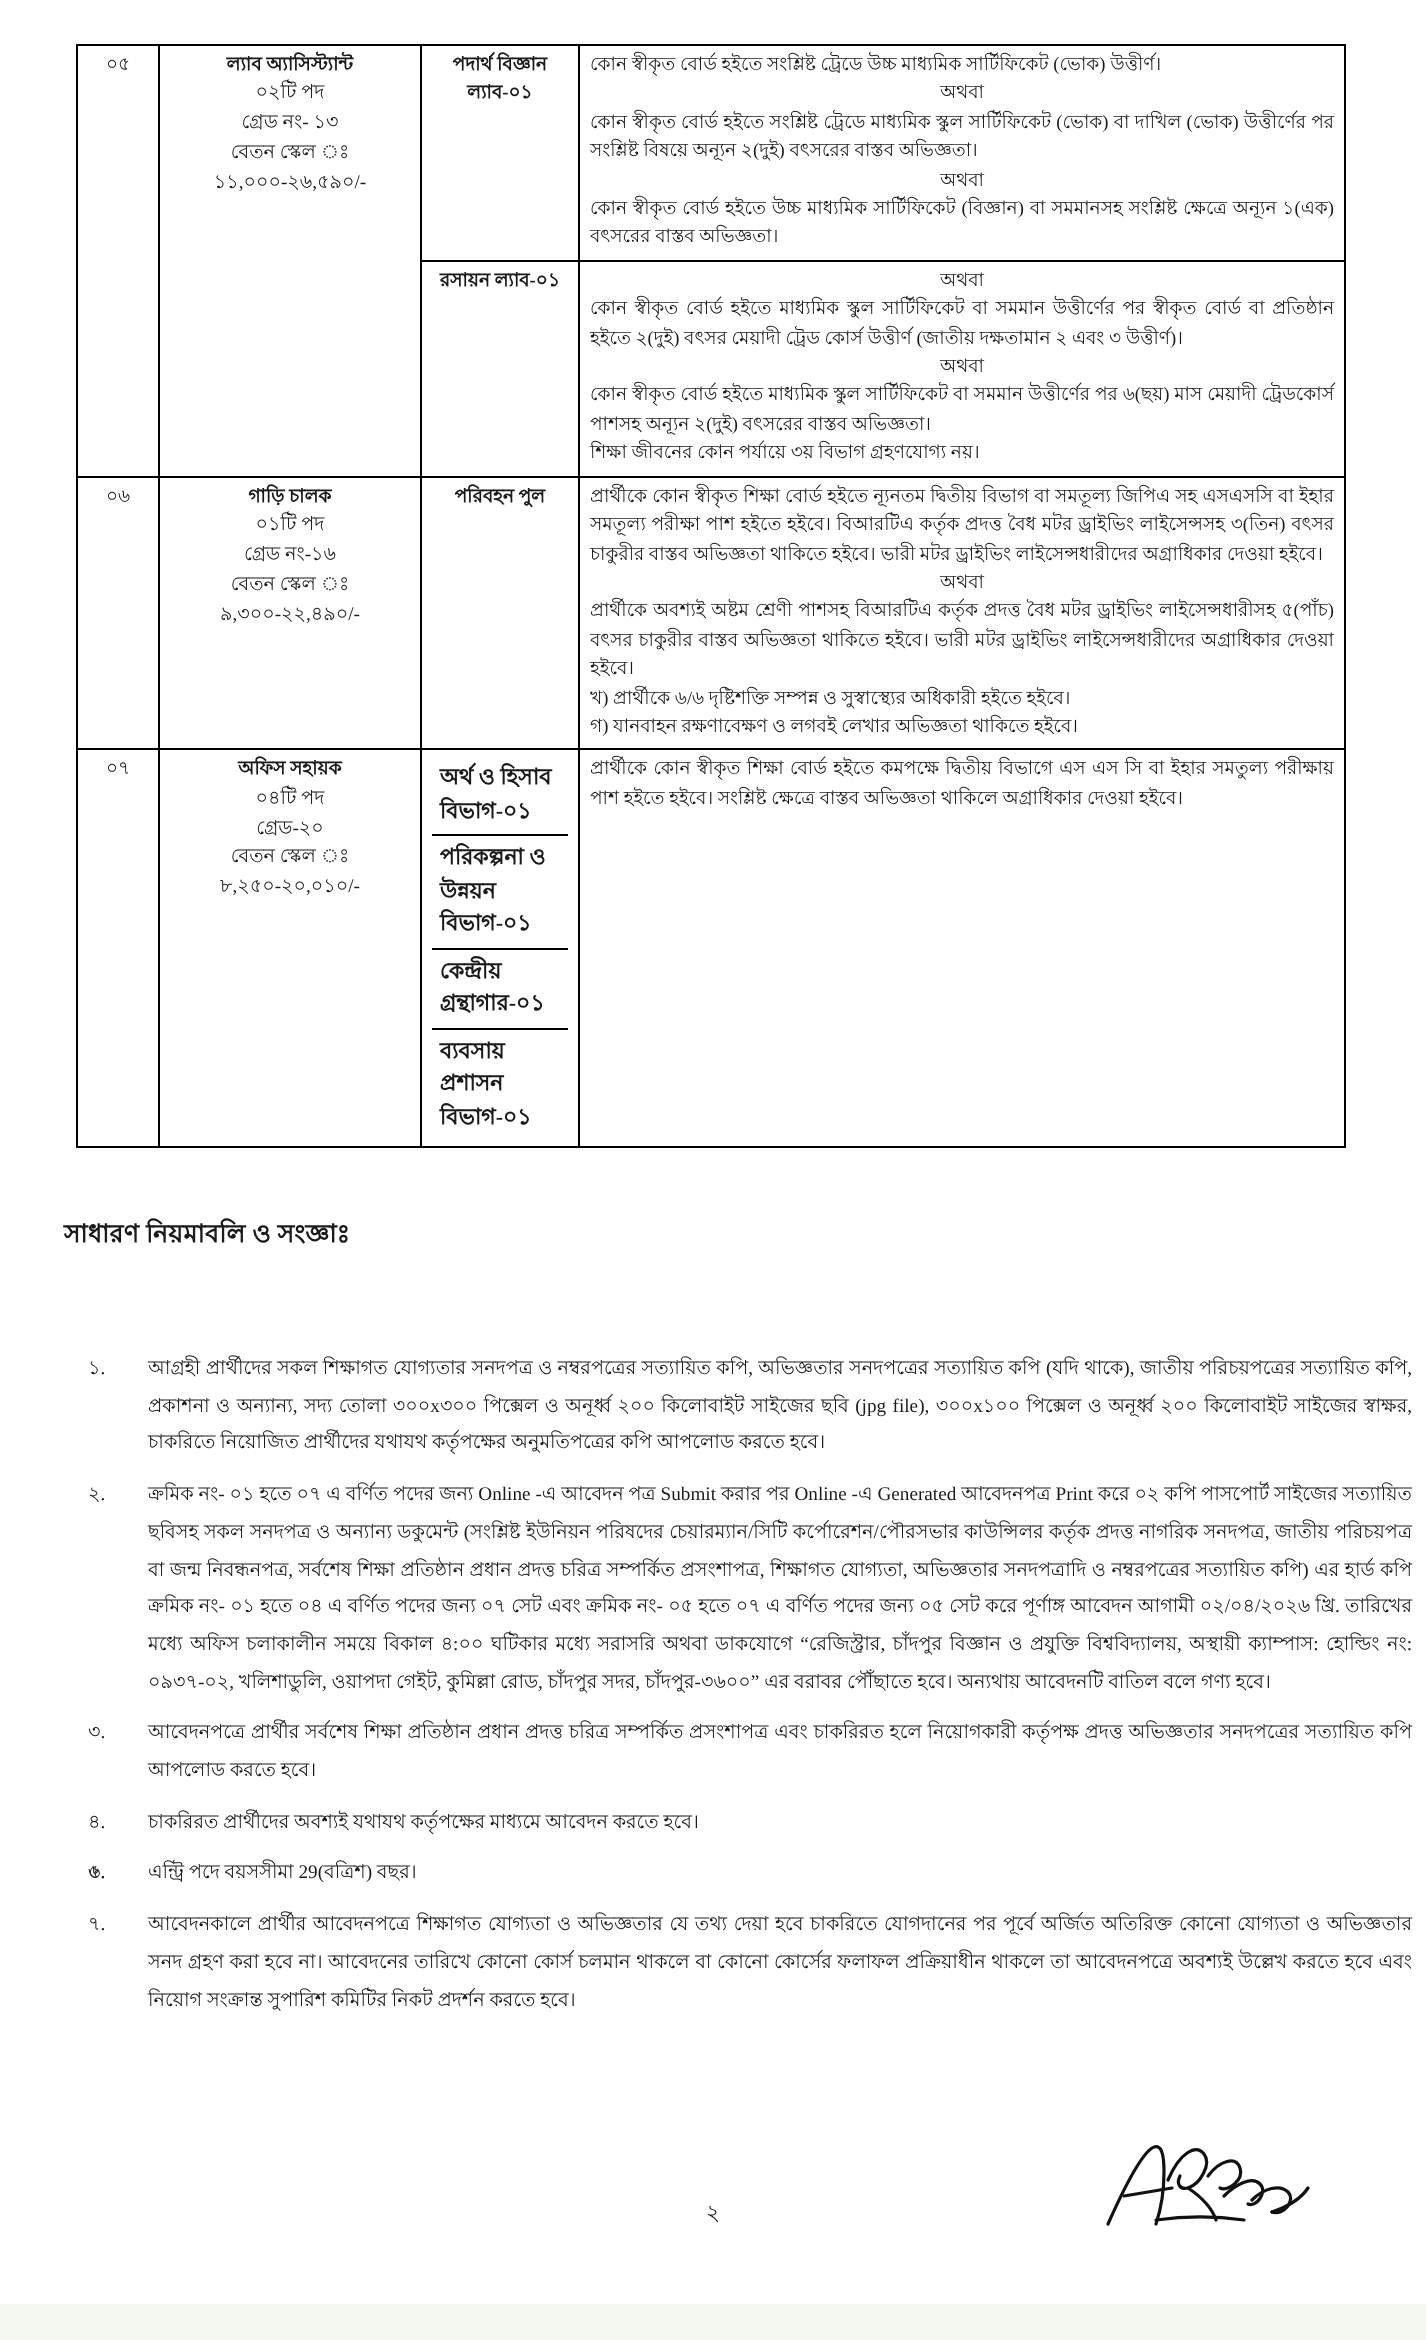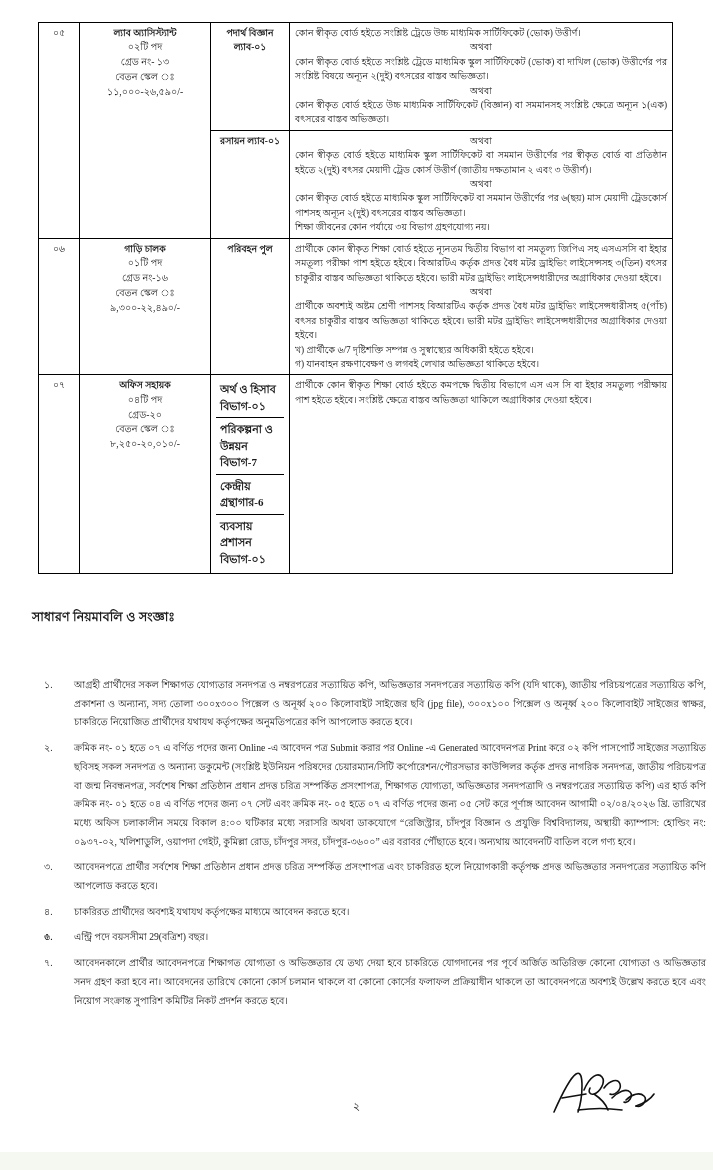--- a/index.html
+++ b/index.html
@@ -217,45 +217,45 @@
             <div class="sub">০১টি পদ</div>
             <div class="sub">গ্রেড নং-১৬</div>
             <div class="sub">বেতন স্কেল ঃ</div>
             <div class="sub">৯,৩০০-২২,৪৯০/-</div>
           </td>
           <td class="c-dept ctr">পরিবহন পুল</td>
           <td class="c-qual">
             <span class="qline">প্রার্থীকে কোন স্বীকৃত শিক্ষা বোর্ড হইতে ন্যূনতম দ্বিতীয় বিভাগ বা সমতূল্য জিপিএ সহ এসএসসি বা ইহার সমতূল্য পরীক্ষা পাশ হইতে হইবে। বিআরটিএ কর্তৃক প্রদত্ত বৈধ মটর ড্রাইভিং লাইসেন্সসহ ৩(তিন) বৎসর চাকুরীর বাস্তব অভিজ্ঞতা থাকিতে হইবে। ভারী মটর ড্রাইভিং লাইসেন্সধারীদের অগ্রাধিকার দেওয়া হইবে।</span>
             <span class="orbar">অথবা</span>
             <span class="qline">প্রার্থীকে অবশ্যই অষ্টম শ্রেণী পাশসহ বিআরটিএ কর্তৃক প্রদত্ত বৈধ মটর ড্রাইভিং লাইসেন্সধারীসহ ৫(পাঁচ) বৎসর চাকুরীর বাস্তব অভিজ্ঞতা থাকিতে হইবে। ভারী মটর ড্রাইভিং লাইসেন্সধারীদের অগ্রাধিকার দেওয়া হইবে।</span>
-            <span class="qline nowrapline">খ) প্রার্থীকে ৬/7 দৃষ্টিশক্তি সম্পন্ন ও সুস্বাস্থ্যের অধিকারী হইতে হইবে।</span>
+            <span class="qline nowrapline">খ) প্রার্থীকে ৬/৬ দৃষ্টিশক্তি সম্পন্ন ও সুস্বাস্থ্যের অধিকারী হইতে হইবে।</span>
             <span class="qline nowrapline">গ) যানবাহন রক্ষণাবেক্ষণ ও লগবই লেখার অভিজ্ঞতা থাকিতে হইবে।</span>
           </td>
         </tr>
 
         <tr>
           <td class="c-sl">০৭</td>
           <td class="c-post">
             <div>অফিস সহায়ক</div>
             <div class="sub">০৪টি পদ</div>
             <div class="sub">গ্রেড-২০</div>
             <div class="sub">বেতন স্কেল ঃ</div>
             <div class="sub">৮,২৫০-২০,০১০/-</div>
           </td>
           <td class="c-dept nested">
             <table class="deptlist">
               <tbody>
                 <tr>
                     <td>অর্থ ও হিসাব বিভাগ-০১</td>
                   </tr>
                 <tr>
-                    <td>পরিকল্পনা ও উন্নয়ন বিভাগ-7</td>
+                    <td>পরিকল্পনা ও উন্নয়ন বিভাগ-০১</td>
                   </tr>
                 <tr>
-                    <td>কেন্দ্রীয় গ্রন্থাগার-6</td>
+                    <td>কেন্দ্রীয় গ্রন্থাগার-০১</td>
                   </tr>
                 <tr>
                     <td>ব্যবসায় প্রশাসন বিভাগ-০১</td>
                   </tr>
               </tbody>
             </table>
           </td>
           <td class="c-qual">
             <span class="qline">প্রার্থীকে কোন স্বীকৃত শিক্ষা বোর্ড হইতে কমপক্ষে দ্বিতীয় বিভাগে এস এস সি বা ইহার সমতুল্য পরীক্ষায় পাশ হইতে হইবে। সংশ্লিষ্ট ক্ষেত্রে বাস্তব অভিজ্ঞতা থাকিলে অগ্রাধিকার দেওয়া হইবে।</span>
           </td>

